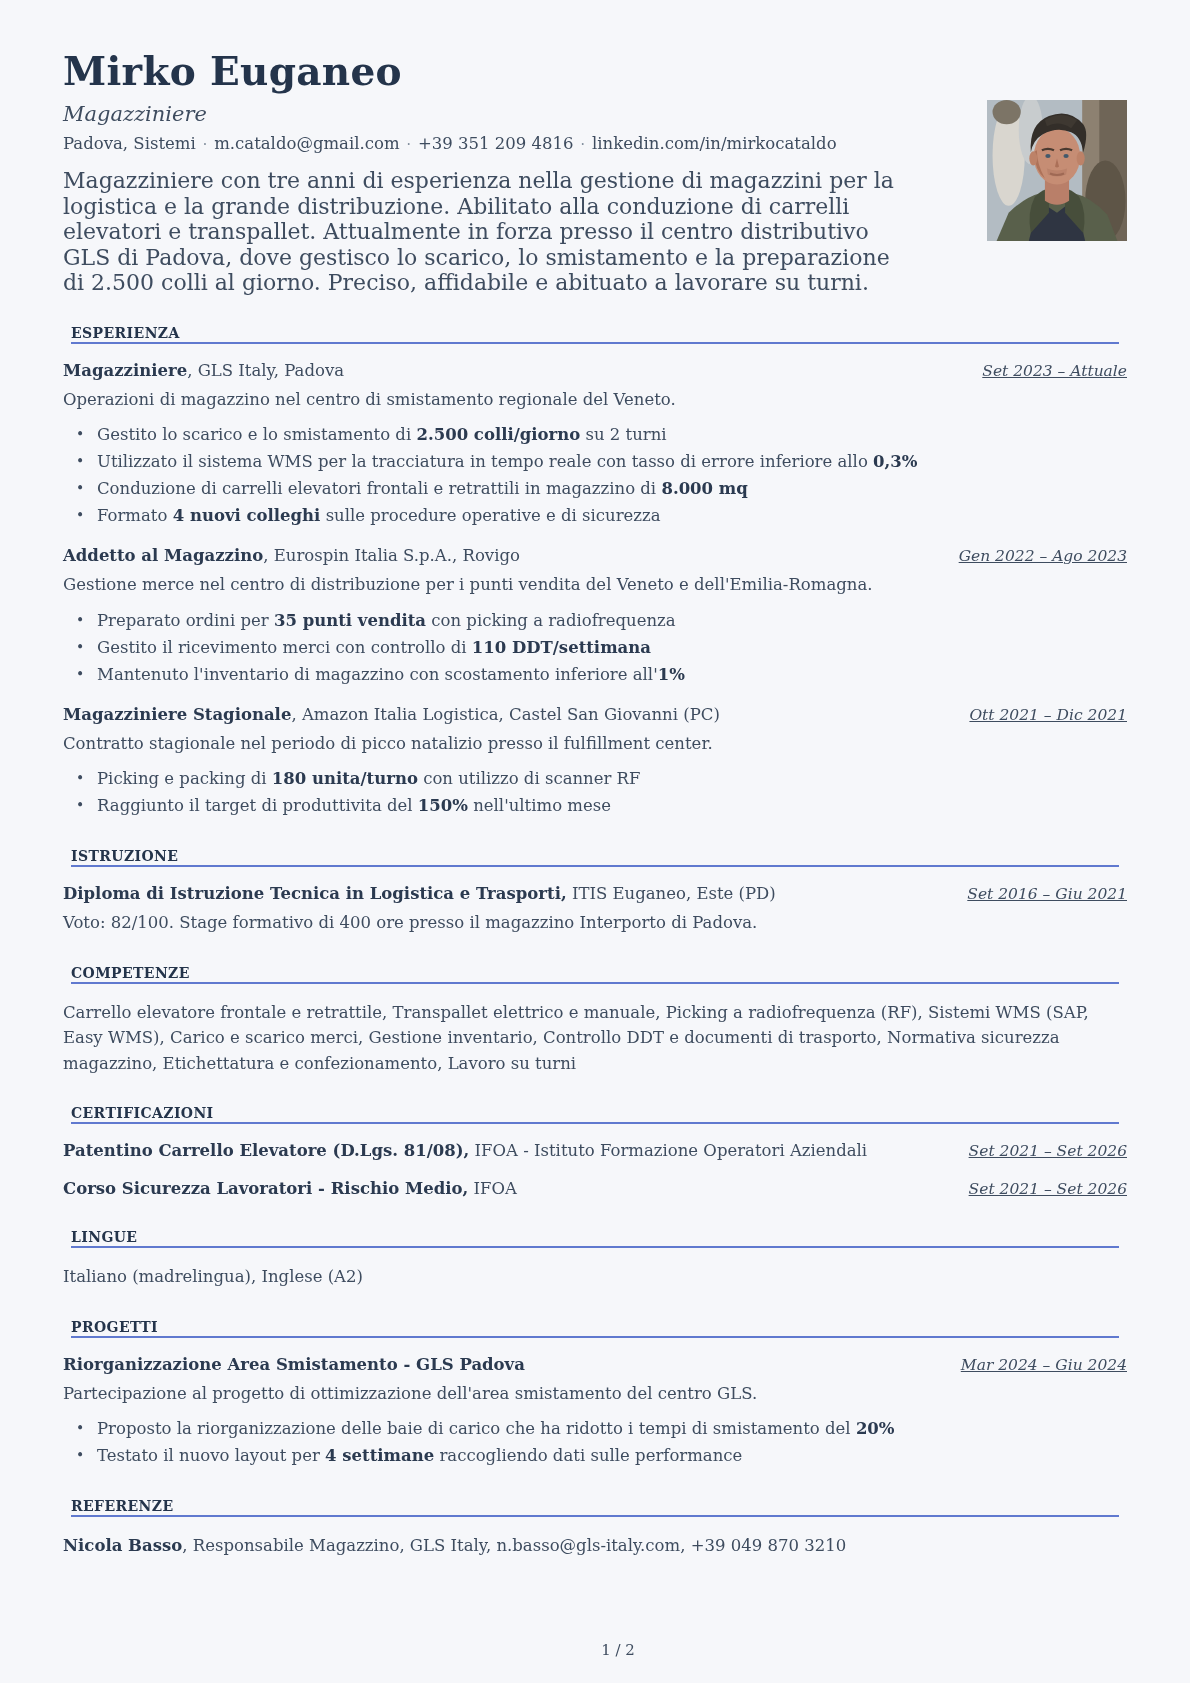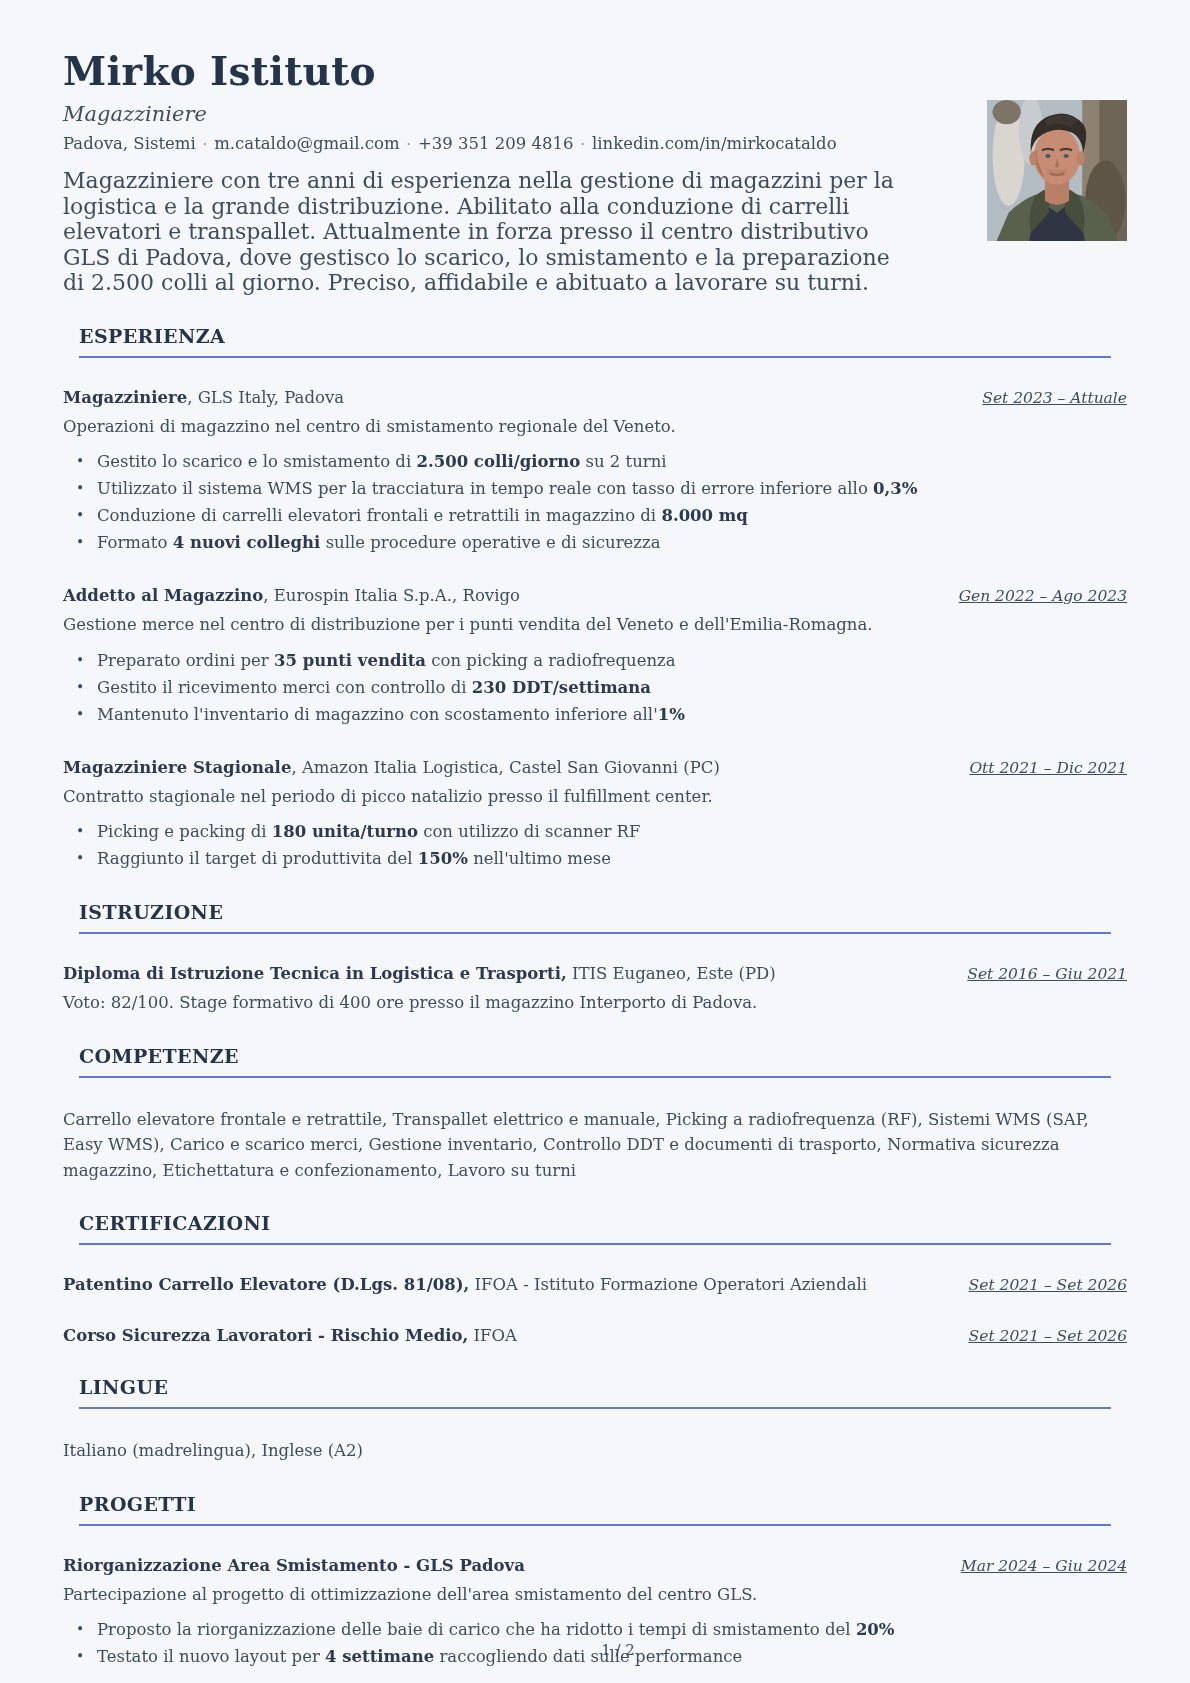--- a/index.html
+++ b/index.html
@@ -23,44 +23,44 @@
   .name{font-size:39px;line-height:1.18;margin:0;color:var(--heading);font-weight:bold;letter-spacing:0.3px;}
   .job-title{font-style:italic;font-size:21px;margin-top:8px;color:var(--body);}
   .contact{margin-top:8px;font-size:16.5px;color:var(--body);}
   .contact .sep{color:var(--muted);padding:0 7px;font-size:14px;}
   .summary{margin:15px 0 0;max-width:848px;font-size:22px;line-height:25.5px;}
   .photo{position:absolute;top:100px;right:63px;width:140px;height:141px;overflow:hidden;background:#b7bfc6;}
   .photo svg{display:block;width:100%;height:100%;}
   
   .cv-section{margin-top:29px;}
   .section-title{
-    font-size:19px;margin:16px;padding-bottom:9px;
+    font-size:14px;margin:8px;padding-bottom:1px;
     border-bottom:2px solid var(--accent);
     color:var(--heading);letter-spacing:0.4px;font-weight:bold;
   }
-  .entry{margin-top:29px;}
+  .entry{margin-top:16px;}
   .entry-head{display:flex;justify-content:space-between;align-items:baseline;font-size:16.5px;line-height:22px;}
   .entry-heading strong{color:#2b3a50;}
   strong{color:#2b3a50;}
   .entry-date{font-style:italic;font-size:15.5px;white-space:nowrap;margin-left:24px;text-decoration:underline;}
   .entry-desc{margin:6px 0 0;font-size:16.5px;line-height:25.5px;}
   .entry-head + .entry-desc{margin-top:5px;}
   .entry-bullets{list-style:none;margin:9px 0 0;padding:0 0 0 13px;}
   .bullet{display:flex;font-size:16.5px;line-height:27px;}
   .bullet-marker{flex:none;width:21px;font-size:14px;color:var(--body);}
   
   .footer{position:absolute;left:0;right:0;bottom:24px;text-align:center;font-size:15px;color:var(--body);padding-left:46px;}
 </style>
 </head>
 <body>
 
 <div class="page">
 
   <header>
-    <h1 class="name">Mirko Istituto</h1>
+    <h1 class="name">Mirko Euganeo</h1>
     <div class="job-title">Magazziniere</div>
     <div class="contact"><span>Padova, Sistemi</span><span class="sep">·</span><span>m.cataldo@gmail.com</span><span class="sep">·</span><span>+39 351 209 4816</span><span class="sep">·</span><span>linkedin.com/in/mirkocataldo</span></div>
     <p class="summary">Magazziniere con tre anni di esperienza nella gestione di magazzini per la logistica e la grande distribuzione. Abilitato alla conduzione di carrelli elevatori e transpallet. Attualmente in forza presso il centro distributivo GLS di Padova, dove gestisco lo scarico, lo smistamento e la preparazione di 2.500 colli al giorno. Preciso, affidabile e abituato a lavorare su turni.</p>
 
     <div class="photo">
       <svg viewBox="0 0 140 140" preserveAspectRatio="xMidYMid slice">
         <rect x="0" y="0" width="140" height="140" fill="#b3bcc3"></rect>
         <rect x="95" y="0" width="45" height="140" fill="#8d8171"></rect>
         <rect x="112" y="0" width="28" height="140" fill="#6f6557"></rect>
         <ellipse cx="22" cy="55" rx="16" ry="50" fill="#d9d6cf"></ellipse>
@@ -136,21 +136,21 @@
     </div>
     <p class="entry-desc">Gestione merce nel centro di distribuzione per i punti vendita del Veneto e dell'Emilia-Romagna.</p>
     <ul class="entry-bullets">
   <li class="bullet">
     <span class="bullet-marker">•</span>
     <span class="bullet-text">Preparato ordini per <strong>35 punti vendita</strong> con picking a radiofrequenza</span>
   </li>
 
   <li class="bullet">
     <span class="bullet-marker">•</span>
-    <span class="bullet-text">Gestito il ricevimento merci con controllo di <strong>230 DDT/settimana</strong></span>
+    <span class="bullet-text">Gestito il ricevimento merci con controllo di <strong>110 DDT/settimana</strong></span>
   </li>
 
   <li class="bullet">
     <span class="bullet-marker">•</span>
     <span class="bullet-text">Mantenuto l'inventario di magazzino con scostamento inferiore all'<strong>1%</strong></span>
   </li>
 </ul>
   </div>
 
   <div class="entry">

